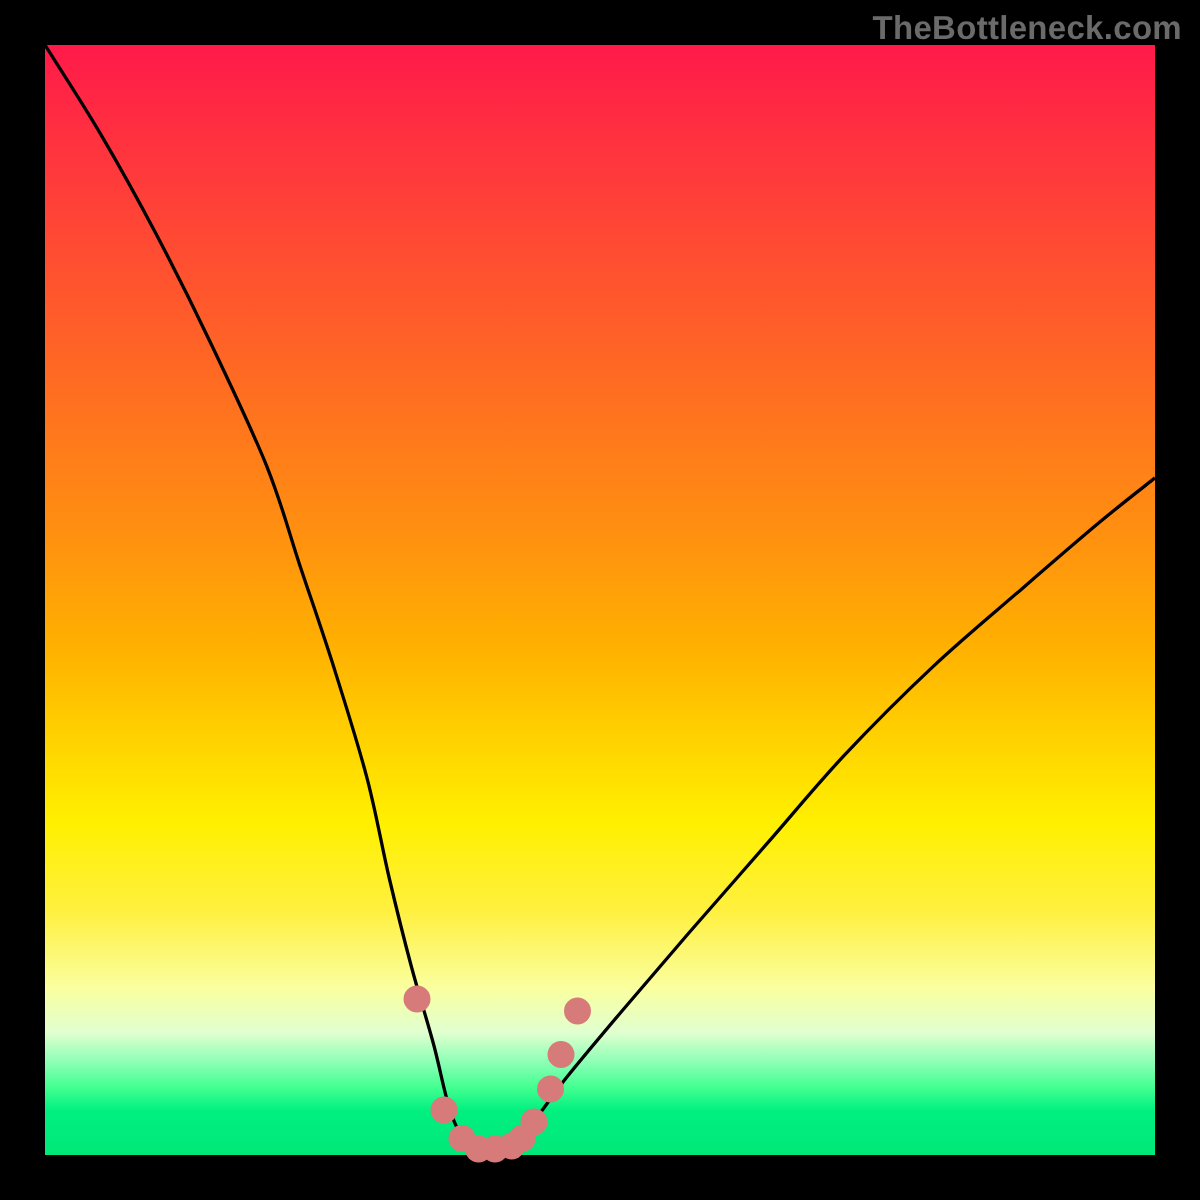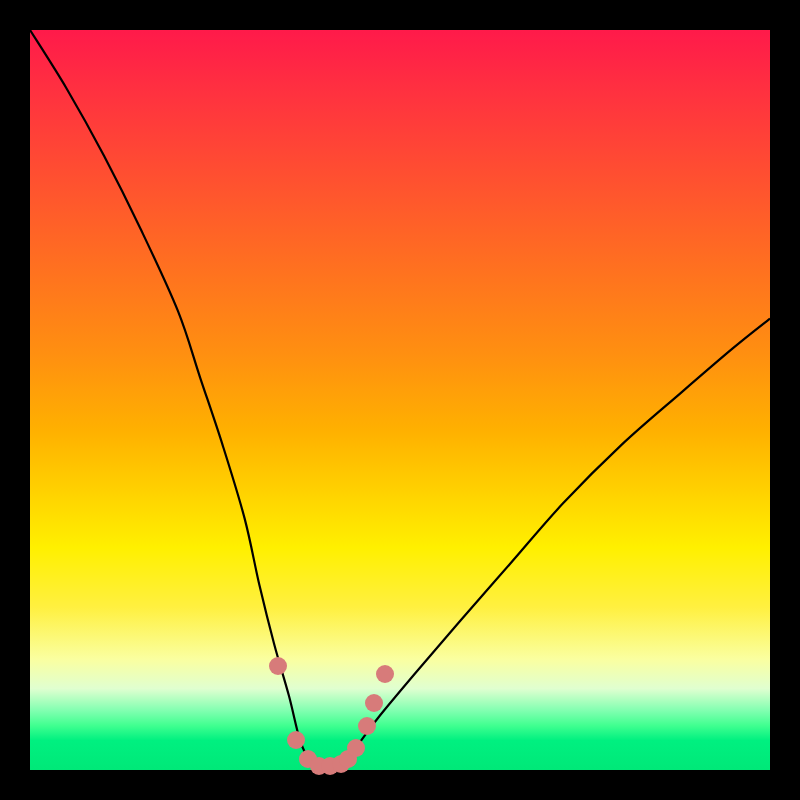--- a/index.html
+++ b/index.html
@@ -55,20 +55,21 @@
     height: 18px;
     border-radius: 50%;
     background: #d77b7a;
     transform: translate(-50%, -50%);
   }
 </style>
 </head>
 <body>
 
 <div class="stage">
+  <div class="watermark">TheBottleneck.com</div>
   <div class="plot-area">
     <svg class="curve" viewBox="0 0 740 740" preserveAspectRatio="none">
       <path id="curve-path" fill="none" stroke="#000" stroke-width="2.2" d="M 0 0 C 6.166666666666667 9.866666666666655, 24.666666666666664 38.23333333333325, 37 59.19999999999993 C 49.333333333333336 80.16666666666661, 61.666666666666664 102.36666666666672, 74 125.80000000000007 C 86.33333333333333 149.23333333333343, 98.66666666666667 173.9000000000001, 111 199.80000000000007 C 123.33333333333333 225.70000000000005, 138.13333333333333 256.53333333333336, 148 281.2 C 157.86666666666667 305.8666666666666, 162.8 325.59999999999997, 170.20000000000002 347.79999999999995 C 177.60000000000002 369.99999999999994, 185 390.96666666666664, 192.4 414.4 C 199.8 437.8333333333333, 208.43333333333334 464.96666666666664, 214.6 488.4 C 220.76666666666665 511.8333333333333, 224.46666666666667 534.0333333333333, 229.4 555 C 234.33333333333334 575.9666666666667, 239.26666666666668 595.7, 244.20000000000002 614.2 C 249.13333333333335 632.7, 254.68333333333334 649.9666666666667, 259 666 C 263.31666666666666 682.0333333333333, 266.4 699.3, 270.09999999999997 710.4 C 273.79999999999995 721.5, 276.8833333333333 727.6666666666667, 281.2 732.6 C 285.51666666666665 737.5333333333333, 291.06666666666666 740, 296 740 C 300.93333333333334 740, 305.8666666666667 736.3000000000001, 310.8 732.6 C 315.73333333333335 728.9, 319.4333333333334 725.1999999999999, 325.6 717.8 C 331.76666666666665 710.4, 337.9333333333333 700.5333333333334, 347.79999999999995 688.2 C 357.66666666666663 675.8666666666667, 371.23333333333335 659.8333333333333, 384.8 643.8 C 398.3666666666667 627.7666666666667, 413.16666666666663 610.5, 429.2 592 C 445.23333333333335 573.5, 463.73333333333335 552.5333333333333, 481 532.8 C 498.26666666666665 513.0666666666666, 514.3 493.33333333333337, 532.8 473.6 C 551.3 453.8666666666667, 572.2666666666667 432.9, 592 414.4 C 611.7333333333333 395.9, 632.7 378.63333333333327, 651.2 362.59999999999997 C 669.7 346.56666666666666, 688.2 330.53333333333336, 703 318.20000000000005 C 717.8 305.86666666666673, 733.8333333333334 293.53333333333336, 740 288.6"></path>
     </svg>
     <div id="marker-layer">
         <div class="marker" style="left: 247.9px; top: 636.4px;"></div>
         <div class="marker" style="left: 266.4px; top: 710.4px;"></div>
         <div class="marker" style="left: 277.5px; top: 728.9px;"></div>
         <div class="marker" style="left: 288.6px; top: 736.3px;"></div>
         <div class="marker" style="left: 299.7px; top: 736.3px;"></div>

